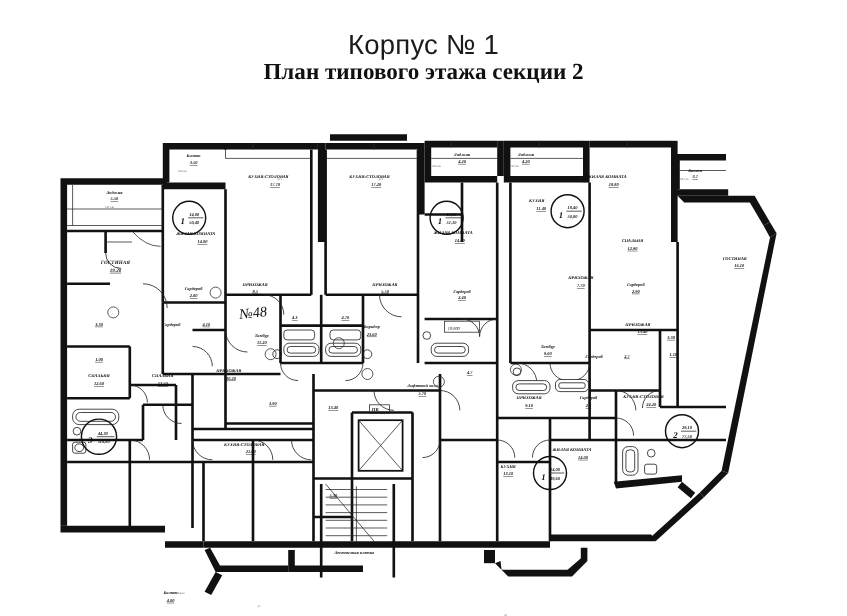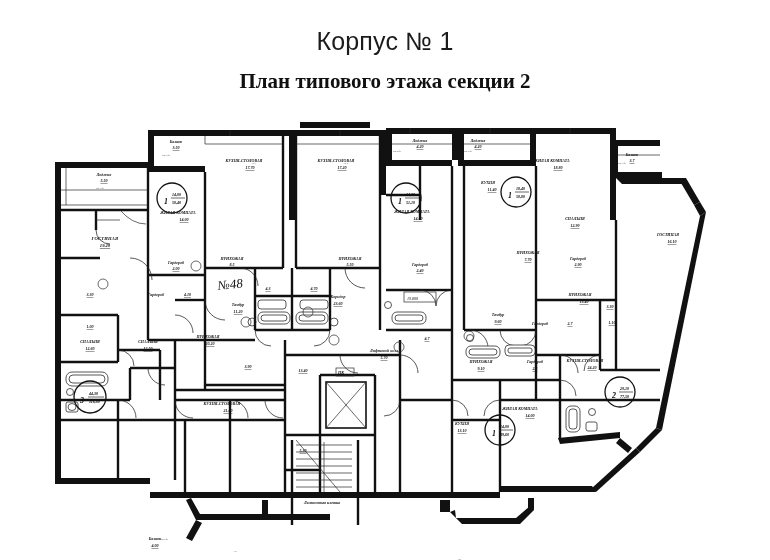--- a/index.html
+++ b/index.html
@@ -1,21 +1,21 @@
 <!DOCTYPE html>
 <html><head>
 <meta charset="utf-8">
 <style>
   html,body{margin:0;padding:0;background:#ffffff;}
   body{width:770px;height:560px;overflow:hidden;font-family:"Liberation Sans",sans-serif;}
   #page{position:relative;width:770px;height:560px;background:#fff;}
 
   .title-block{position:absolute;left:0;top:28px;width:770px;text-align:center;}
   .title-main{font-family:"Liberation Sans",sans-serif;font-size:25px;font-weight:400;color:#1b1b1b;letter-spacing:.2px;line-height:1.05;}
-  .title-sub{font-family:"Liberation Serif",serif;font-size:21px;font-weight:700;color:#101010;margin-top:16px;line-height:1.05;}
+  .title-sub{font-family:"Liberation Serif",serif;font-size:21px;font-weight:700;color:#101010;margin-top:0;line-height:1.05;}
 
   #plan{position:absolute;left:0;top:100px;width:770px;height:460px;}
 
   svg{display:block;}
   .wall{fill:#111;}
   .wallstroke{stroke:#111;fill:none;}
   .thin{stroke:#2a2a2a;stroke-width:.7;fill:none;}
   .door{stroke:#222;stroke-width:.75;fill:none;}
   .fix{stroke:#222;stroke-width:.75;fill:none;}
   .fixf{stroke:#222;stroke-width:.75;fill:#fff;}

